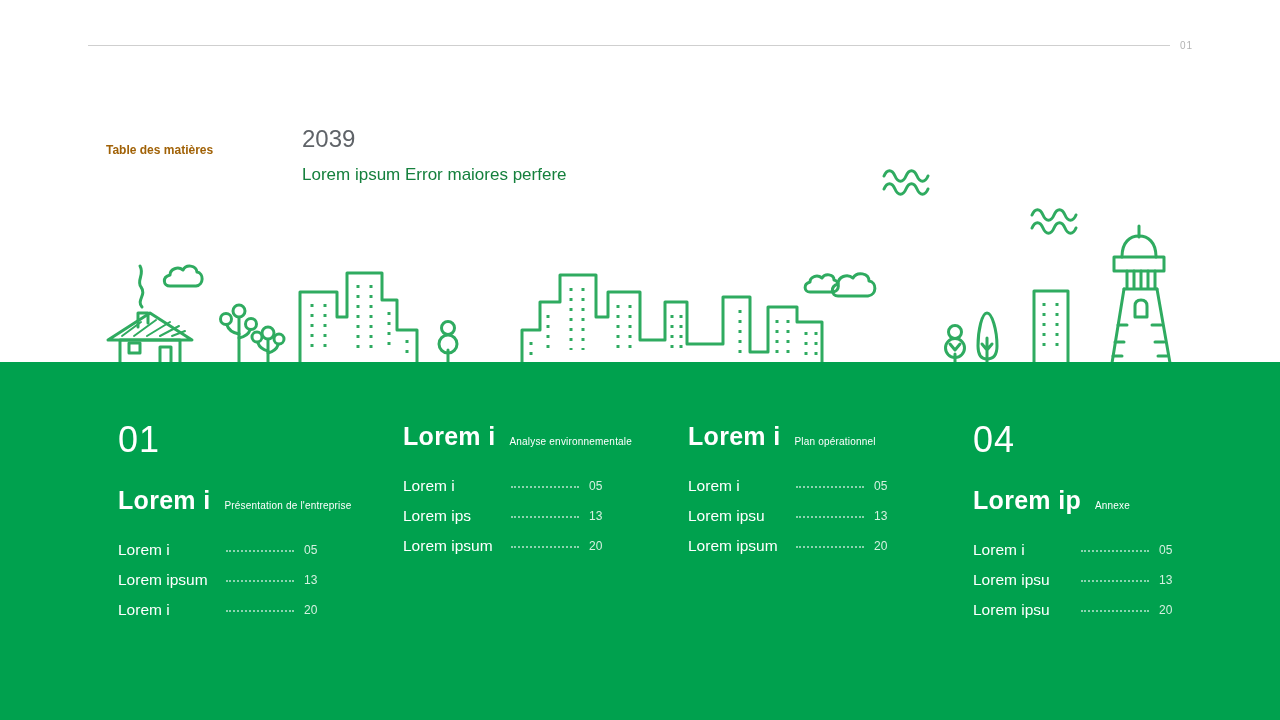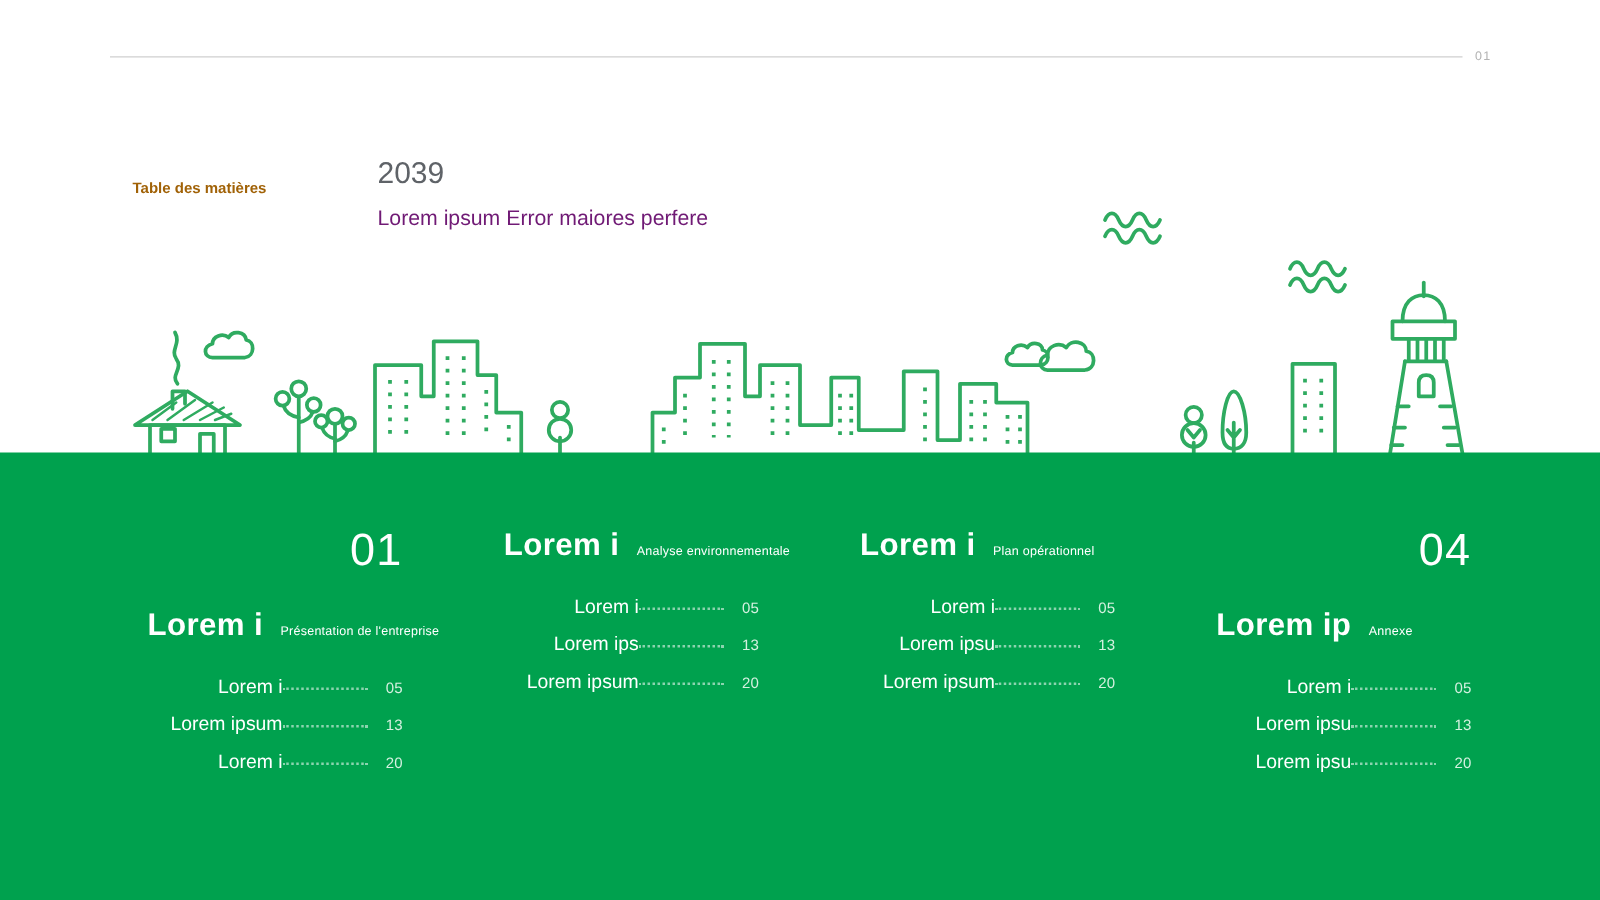--- a/index.html
+++ b/index.html
@@ -1,26 +1,26 @@
 <!DOCTYPE html>
 <html><head>
 <meta charset="utf-8">
 <style>
   html,body{margin:0;padding:0;background:#e8e8e8;}
   .slide{
     position:relative;width:1280px;height:720px;background:#ffffff;
-    overflow:hidden;font-family:"Liberation Sans","DejaVu Sans",sans-serif;text-align:right;
+    overflow:hidden;font-family:"Liberation Sans","DejaVu Sans",sans-serif;
   }
   
   .top-rule{position:absolute;left:88px;top:45px;width:1082px;height:0;border-top:1px solid #cfcfcf;}
   .page-num{position:absolute;left:1180px;top:40px;font-size:10px;color:#b3b3b3;letter-spacing:1px;}
   
   .slide-title{position:absolute;left:106px;top:143px;font-size:12px;font-weight:bold;color:#a16207;}
   .head-year{position:absolute;left:302px;top:125px;font-size:24px;color:#5f6368;}
-  .head-sub{position:absolute;left:302px;top:165px;font-size:17px;color:#701a75;}
+  .head-sub{position:absolute;left:302px;top:165px;font-size:17px;color:#15803d;}
   
   .skyline{position:absolute;left:0;top:0;width:1280px;height:365px;}
   .ln{fill:none;stroke:#2fab60;stroke-width:3;stroke-linejoin:round;stroke-linecap:round;}
   .ln2{fill:none;stroke:#2fab60;stroke-width:2;stroke-linecap:round;}
   .win{fill:none;stroke:#2fab60;stroke-width:3;stroke-linecap:butt;stroke-dasharray:3 7;}
   
   .band{position:absolute;left:0;top:362px;width:1280px;height:358px;background:#00a14e;}
   .toc{position:absolute;left:118px;top:362px;display:flex;padding-top:60px;color:#fff;}
   .toc-col{width:285px;box-sizing:border-box;padding-right:81px;flex:0 0 auto;}
   .sec-number{font-size:36px;font-weight:500;line-height:1;margin-bottom:28px;letter-spacing:1px;}

